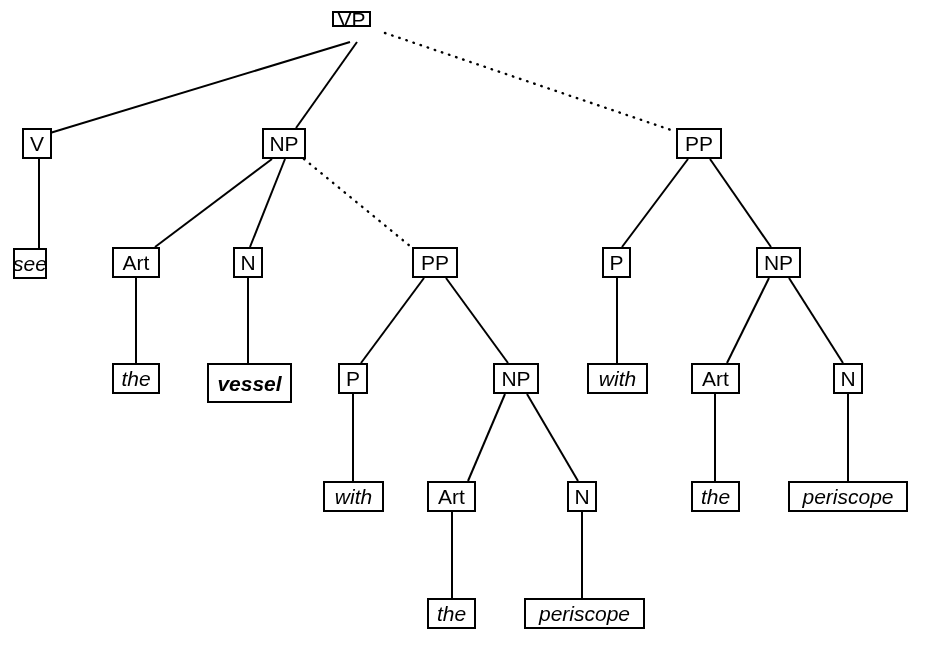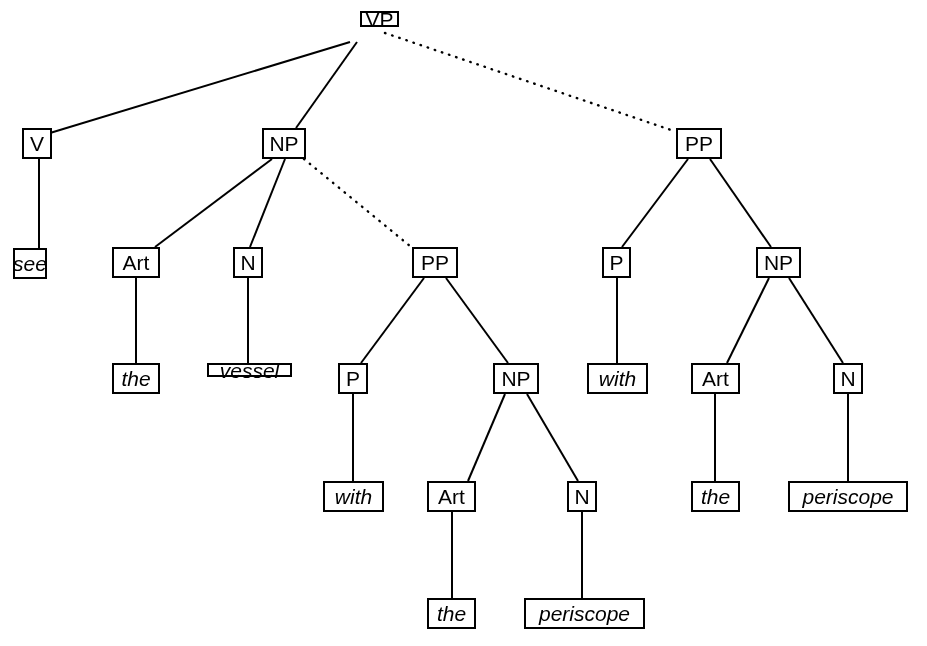--- a/index.html
+++ b/index.html
@@ -69,32 +69,32 @@
       <line x1="582" y1="512" x2="582" y2="598" stroke="#000000" stroke-width="2" stroke-linecap="butt"></line>
       <line x1="688" y1="159" x2="622" y2="247" stroke="#000000" stroke-width="2" stroke-linecap="butt"></line>
       <line x1="710" y1="159" x2="771" y2="247" stroke="#000000" stroke-width="2" stroke-linecap="butt"></line>
       <line x1="617" y1="278" x2="617" y2="363" stroke="#000000" stroke-width="2" stroke-linecap="butt"></line>
       <line x1="769" y1="278" x2="727" y2="363" stroke="#000000" stroke-width="2" stroke-linecap="butt"></line>
       <line x1="789" y1="278" x2="843" y2="363" stroke="#000000" stroke-width="2" stroke-linecap="butt"></line>
       <line x1="715" y1="394" x2="715" y2="481" stroke="#000000" stroke-width="2" stroke-linecap="butt"></line>
       <line x1="848" y1="394" x2="848" y2="481" stroke="#000000" stroke-width="2" stroke-linecap="butt"></line>
     </svg>
   <div id="nodes-layer">
-      <div class="node cat" style="left: 360px; top: 11px; width: 39px; height: 16px;">VP</div>
+      <div class="node cat" style="left: 332px; top: 11px; width: 39px; height: 16px;">VP</div>
       <div class="node cat" style="left: 22px; top: 128px; width: 30px; height: 31px;">V</div>
       <div class="node cat" style="left: 262px; top: 128px; width: 44px; height: 31px;">NP</div>
       <div class="node cat" style="left: 676px; top: 128px; width: 46px; height: 31px;">PP</div>
       <div class="node terminal" style="left: 13px; top: 248px; width: 34px; height: 31px;">see</div>
       <div class="node cat" style="left: 112px; top: 247px; width: 48px; height: 31px;">Art</div>
       <div class="node cat" style="left: 233px; top: 247px; width: 30px; height: 31px;">N</div>
       <div class="node cat" style="left: 412px; top: 247px; width: 46px; height: 31px;">PP</div>
       <div class="node cat" style="left: 602px; top: 247px; width: 29px; height: 31px;">P</div>
       <div class="node cat" style="left: 756px; top: 247px; width: 45px; height: 31px;">NP</div>
       <div class="node terminal" style="left: 112px; top: 363px; width: 48px; height: 31px;">the</div>
-      <div class="node terminal" style="left: 207px; top: 363px; width: 85px; height: 14px;">vessel</div>
+      <div class="node terminal" style="left: 207px; top: 363px; width: 85px; height: 40px; font-weight: bold;">vessel</div>
       <div class="node cat" style="left: 338px; top: 363px; width: 30px; height: 31px;">P</div>
       <div class="node cat" style="left: 493px; top: 363px; width: 46px; height: 31px;">NP</div>
       <div class="node terminal" style="left: 587px; top: 363px; width: 61px; height: 31px;">with</div>
       <div class="node cat" style="left: 691px; top: 363px; width: 49px; height: 31px;">Art</div>
       <div class="node cat" style="left: 833px; top: 363px; width: 30px; height: 31px;">N</div>
       <div class="node terminal" style="left: 323px; top: 481px; width: 61px; height: 31px;">with</div>
       <div class="node cat" style="left: 427px; top: 481px; width: 49px; height: 31px;">Art</div>
       <div class="node cat" style="left: 567px; top: 481px; width: 30px; height: 31px;">N</div>
       <div class="node terminal" style="left: 691px; top: 481px; width: 49px; height: 31px;">the</div>
       <div class="node terminal" style="left: 788px; top: 481px; width: 120px; height: 31px;">periscope</div>

